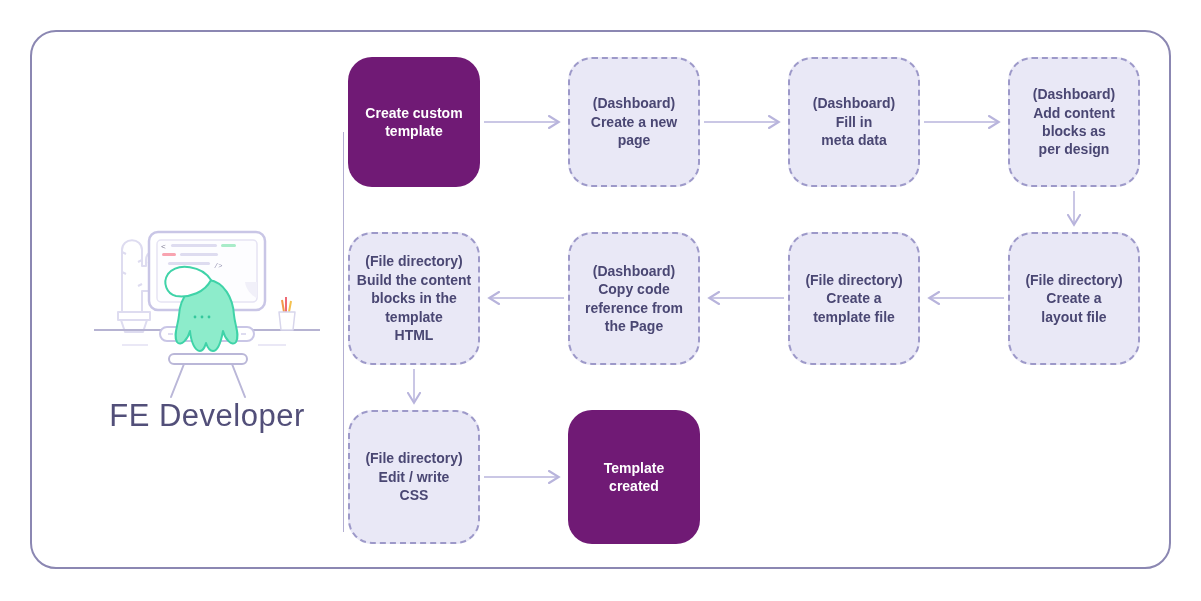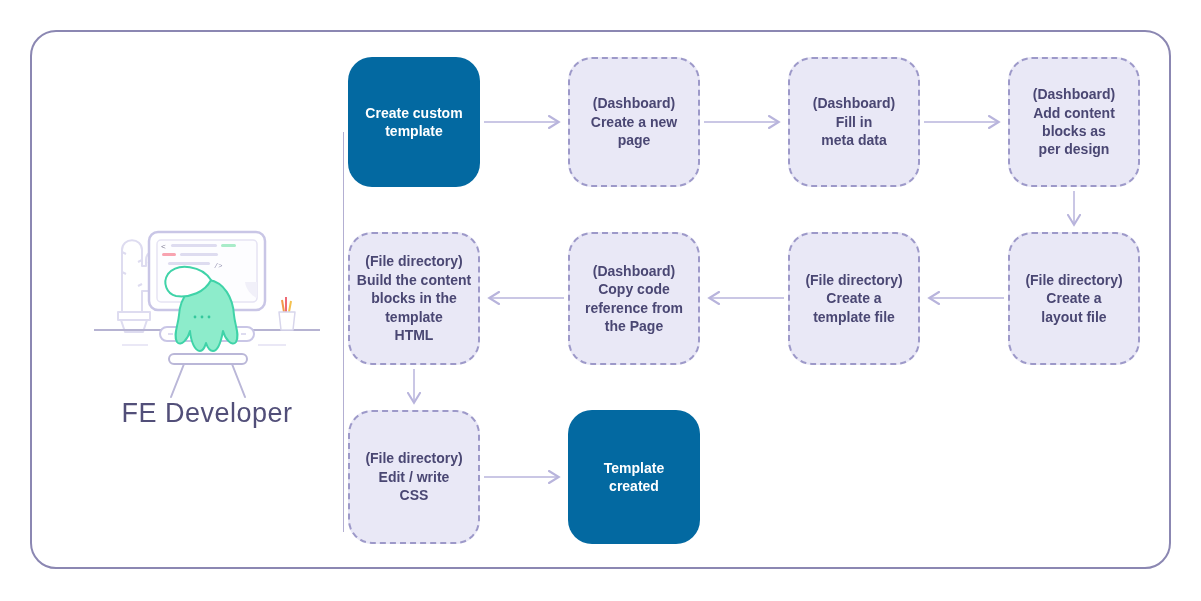--- a/index.html
+++ b/index.html
@@ -4,28 +4,28 @@
 <style>
   html,body{margin:0;padding:0;background:#ffffff;}
   body{width:1201px;height:601px;position:relative;overflow:hidden;
        font-family:"Liberation Sans",sans-serif;}
   .frame{position:absolute;left:30px;top:30px;width:1137px;height:535px;
          border:2px solid #8b87b2;border-radius:26px;background:#ffffff;}
   .divider{position:absolute;left:311px;top:100px;width:1px;height:400px;
            background:#b3afd2;}
   .illustration{position:absolute;left:40px;top:172px;width:280px;height:230px;}
   .caption{position:absolute;left:45px;top:366px;width:260px;text-align:center;
-           font-size:27px;font-weight:400;color:#524f79;letter-spacing:.5px;}
+           font-size:31px;font-weight:400;color:#524f79;letter-spacing:.5px;}
   .arrows{position:absolute;left:0;top:0;width:1201px;height:601px;pointer-events:none;}
   .node{position:absolute;width:132px;border-radius:24px;box-sizing:border-box;
         display:flex;align-items:center;justify-content:center;text-align:center;
         font-weight:700;font-size:14px;line-height:1.32;padding:6px;}
   .node .node-text{white-space:pre-line;}
   .node.dashed{background:#e9e8f6;border:2px dashed #9d99c9;color:#4a4773;}
-  .node.solid{background:#0369a1;color:#ffffff;}
+  .node.solid{background:#701a75;color:#ffffff;}
   .r1{top:57px;height:130px;} .r2{top:232px;height:133px;} .r3{top:410px;height:134px;}
   .c1{left:348px;} .c2{left:568px;} .c3{left:788px;} .c4{left:1008px;}
 </style>
 </head>
 <body>
 
 <div class="frame">
 
   <svg class="illustration" viewBox="0 0 280 230">
 

